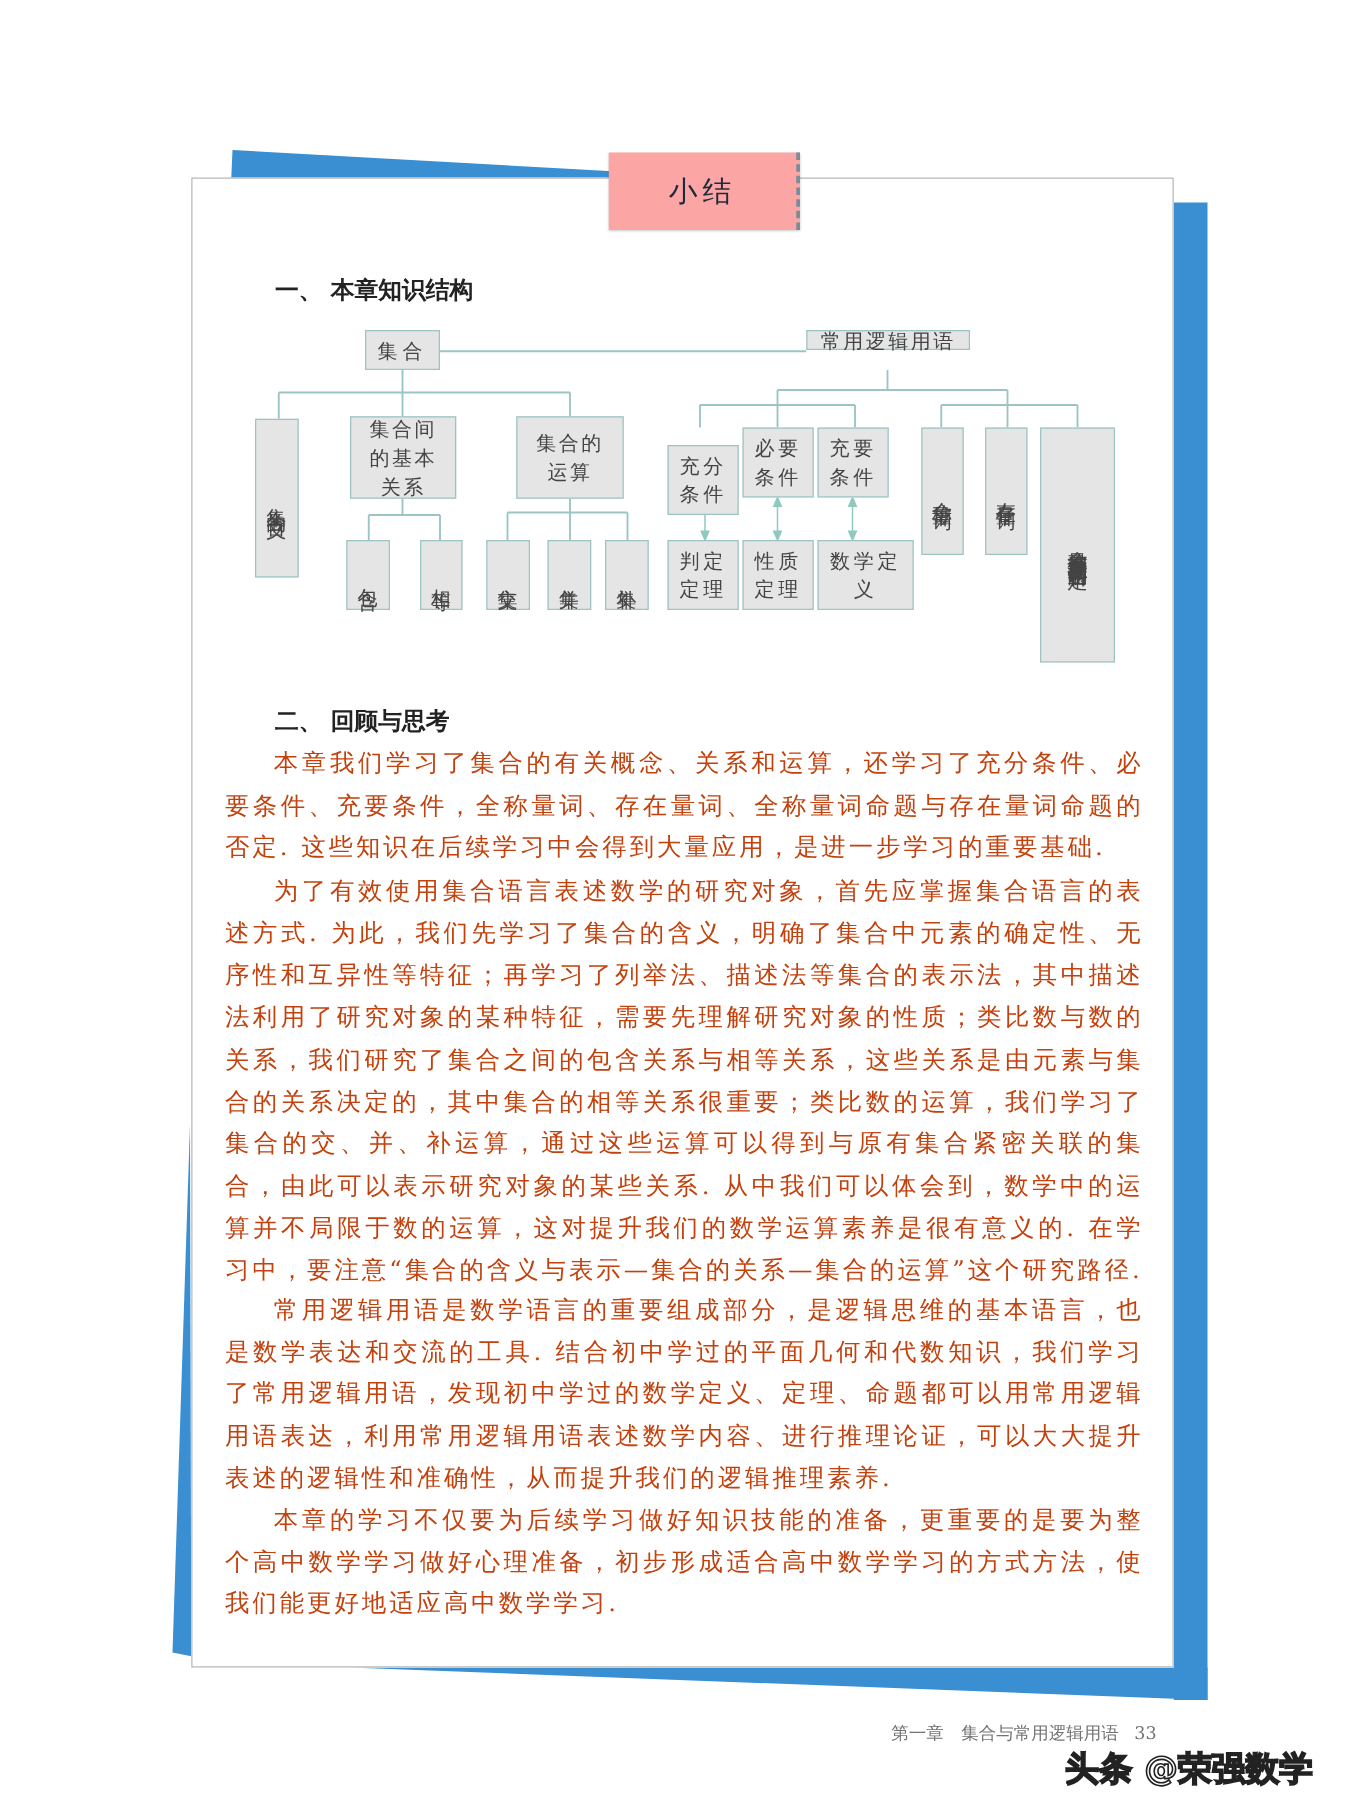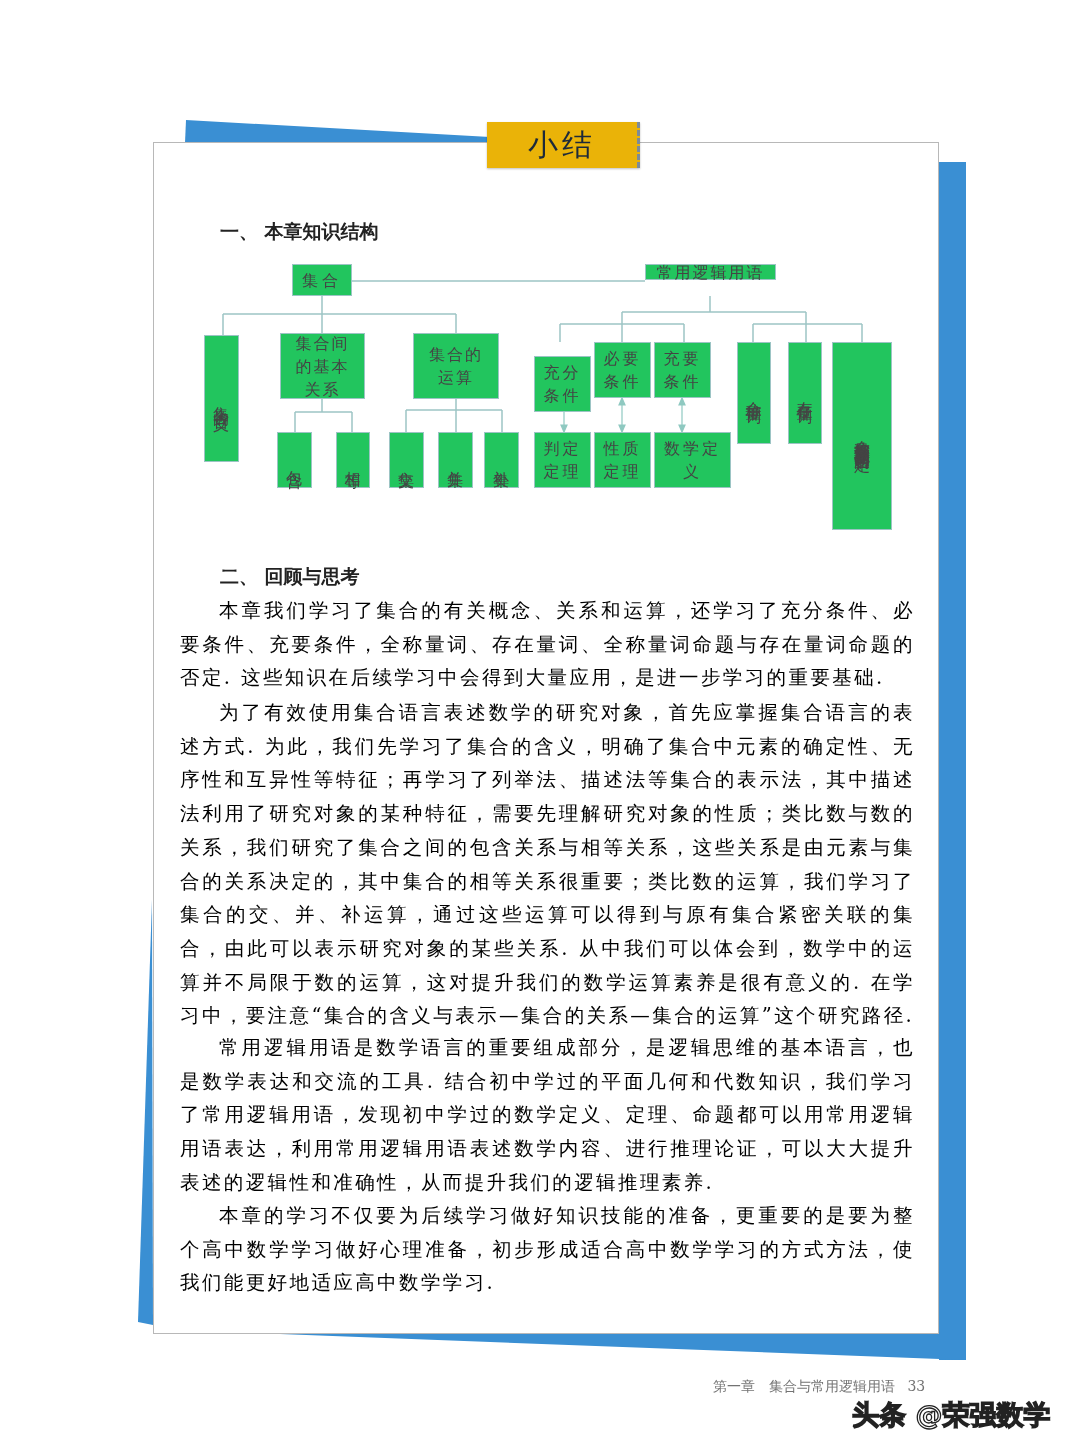--- a/index.html
+++ b/index.html
@@ -3,33 +3,33 @@
 <meta charset="utf-8">
 <style>
   html, body { margin:0; padding:0; }
   body { width:1080px; height:1452px; background:#ffffff; position:relative; overflow:hidden;
          font-family: "DejaVu Serif", "Liberation Serif", serif; color:#333; }
   .abs { position:absolute; }
   .blue { fill:#3a8fd3; }
   #decor { position:absolute; left:0; top:0; width:1080px; height:1452px; }
   .card { position:absolute; left:153px; top:142px; width:786px; height:1192px;
           background:#fff; border:1.5px solid #b8b8b8; box-sizing:border-box; }
-  .tab { position:absolute; left:487px; top:122px; width:150px; height:46px;
-         background:#eab308; border-right:3px dashed #7d8b99; box-shadow:0 1px 2px rgba(0,0,0,0.25);
+  .tab { position:absolute; left:487px; top:122px; width:150px; height:62px;
+         background:#fca5a5; border-right:3px dashed #7d8b99; box-shadow:0 1px 2px rgba(0,0,0,0.25);
          display:flex; align-items:center; justify-content:center;
-         font-size:30px; color:#1d2a3a; letter-spacing:4px; }
+         font-size:23px; color:#1d2a3a; letter-spacing:4px; }
   .h2 { position:absolute; font-family:"DejaVu Sans","Liberation Sans",sans-serif; font-weight:bold;
         font-size:19px; color:#222; }
-  .box { position:absolute; border:1.5px solid #9cc4c4; background:#22c55e; box-sizing:border-box;
+  .box { position:absolute; border:1.5px solid #9cc4c4; background:#e5e5e5; box-sizing:border-box;
          font-size:16px; color:#444; display:flex; align-items:center; justify-content:center;
          text-align:center; line-height:23px; }
   .vbox { writing-mode: vertical-rl; text-orientation: upright; letter-spacing:2px; }
   .vbox2 { writing-mode: vertical-rl; text-orientation: upright; letter-spacing:1px; line-height:20px; }
   .para { position:absolute; left:180px; width:735px; font-size:19.5px; line-height:33.7px;
-          color:#000000; text-align:justify; letter-spacing:2.4px; margin:0; }
+          color:#c2410c; text-align:justify; letter-spacing:2.4px; margin:0; }
   .indent { text-indent:2em; }
   .watermark { position:absolute; left:852px; top:1397px; font-family:"DejaVu Sans","Liberation Sans",sans-serif;
                font-size:27px; color:#fff; -webkit-text-stroke:1.3px #222; font-weight:bold; letter-spacing:0px; }
 </style>
 </head>
 <body>
 
 <svg id="decor" viewBox="0 0 1080 1452">
   <polygon class="blue" points="186,120 490,137 490,143 185,143"></polygon>
   <polygon class="blue" points="939,162 966,162 966,1360 939,1360"></polygon>

